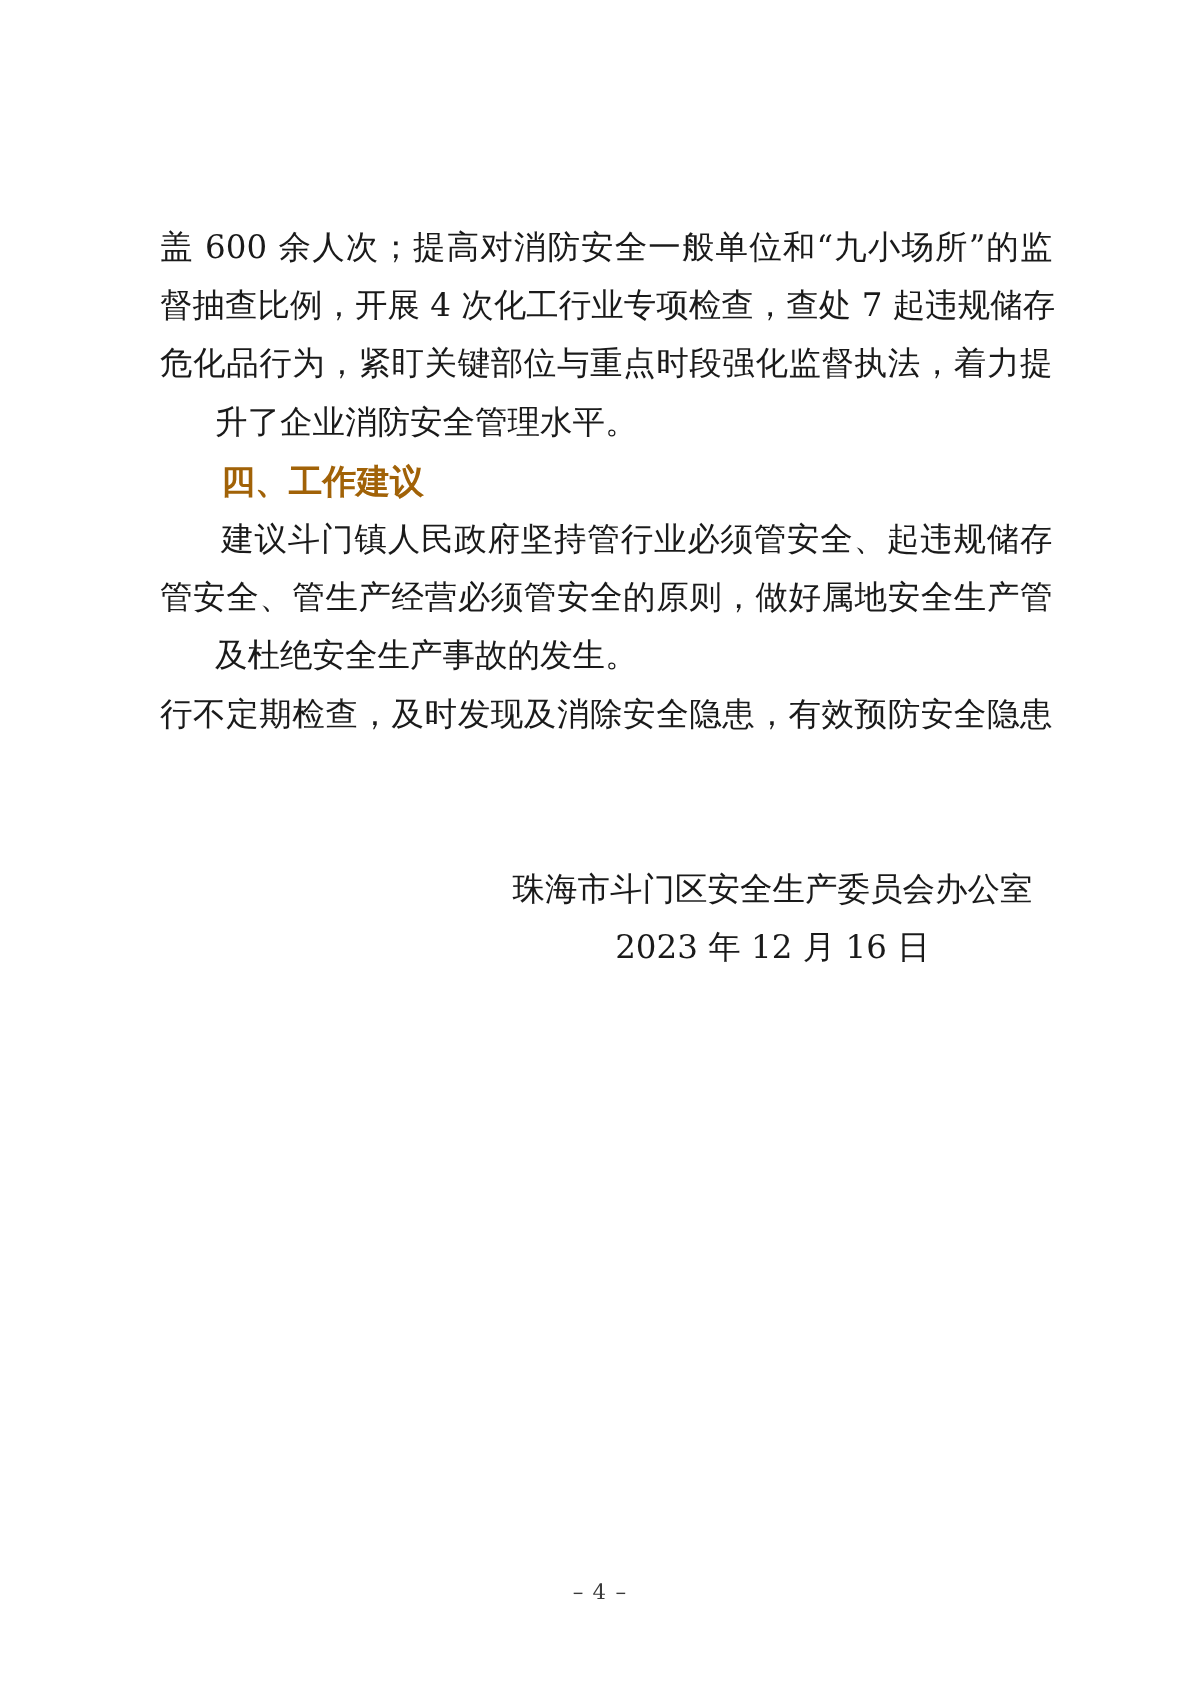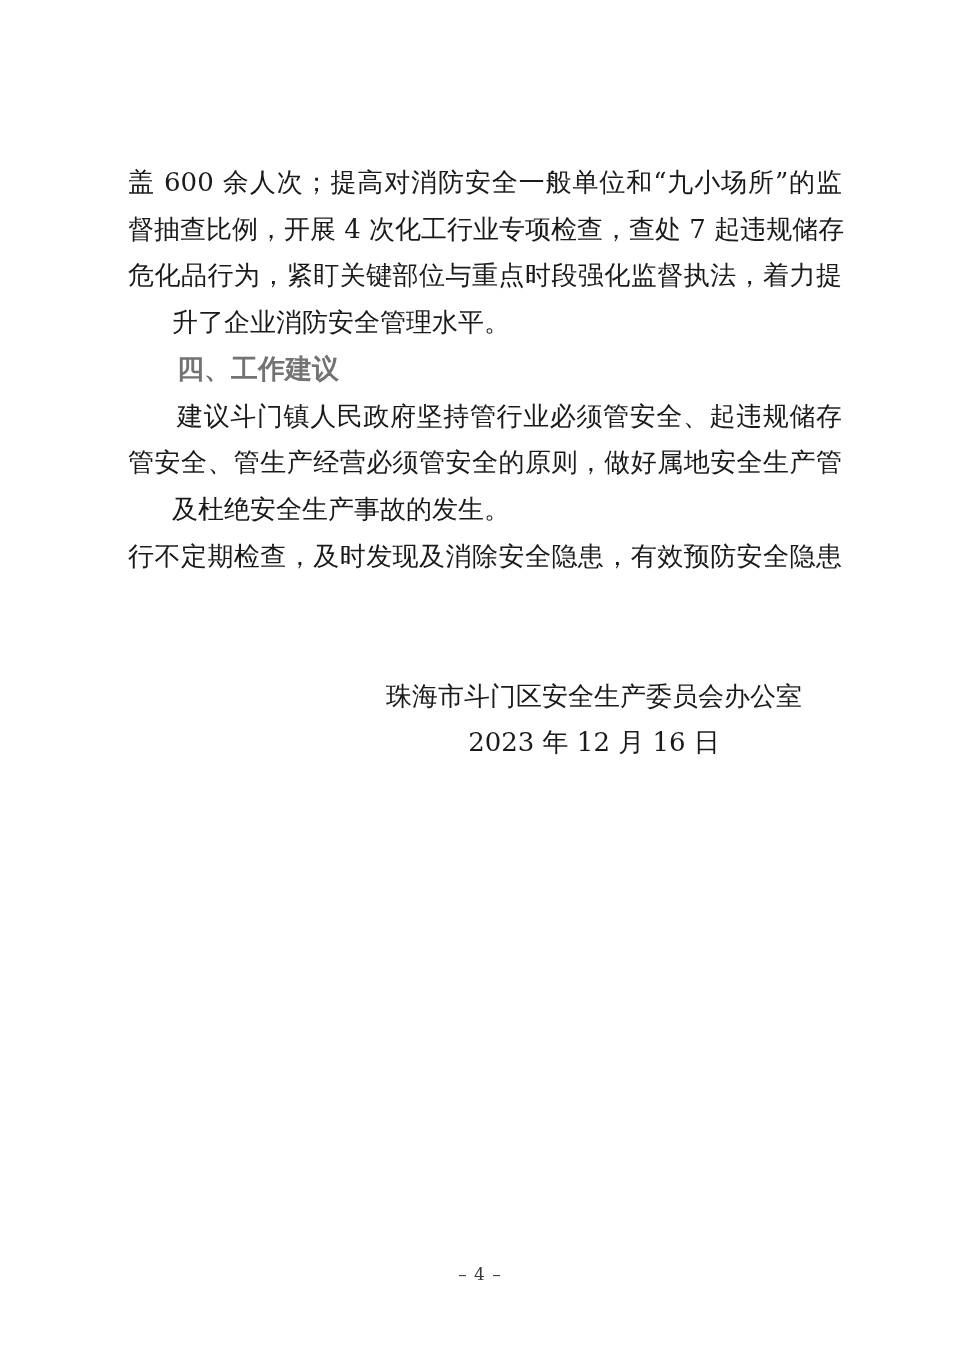--- a/index.html
+++ b/index.html
@@ -16,21 +16,21 @@
     color: #1a1a1a;
   }
   .page {
     position: absolute;
     inset: 0;
     background: #ffffff;
   }
   .text-block {
     position: absolute;
     left: 128px;
-    top: 159px;
+    top: 175px;
     width: 714px;
     font-size: 26px;
     line-height: 46.7px;
   }
   .line {
     text-align: justify;
     text-align-last: justify;
     white-space: nowrap;
   }
   .line.last {
@@ -39,31 +39,31 @@
     margin-left: 44px;
   }
   .indent-first {
     text-indent: 49px;
   }
   .section-heading {
     font-family: "Liberation Sans", sans-serif;
     font-weight: 700;
     padding-left: 49px;
     font-size: 27px;
-    color: #737373;
+    color: #a16207;
     text-align: left;
     text-align-last: left;
     white-space: nowrap;
   }
   .spacer-2 {
     height: 93.4px;
   }
   .signature {
     margin-left: auto;
-    margin-right: 40px;
+    margin-right: 16px;
     width: max-content;
     text-align: center;
   }
   .signature-org {
     white-space: nowrap;
   }
   .signature-date {
     white-space: nowrap;
   }
   .page-footer {

